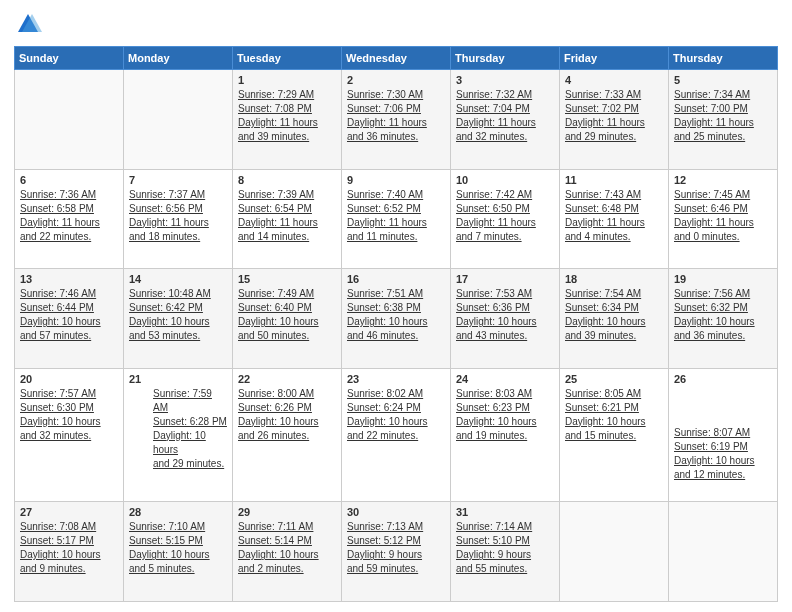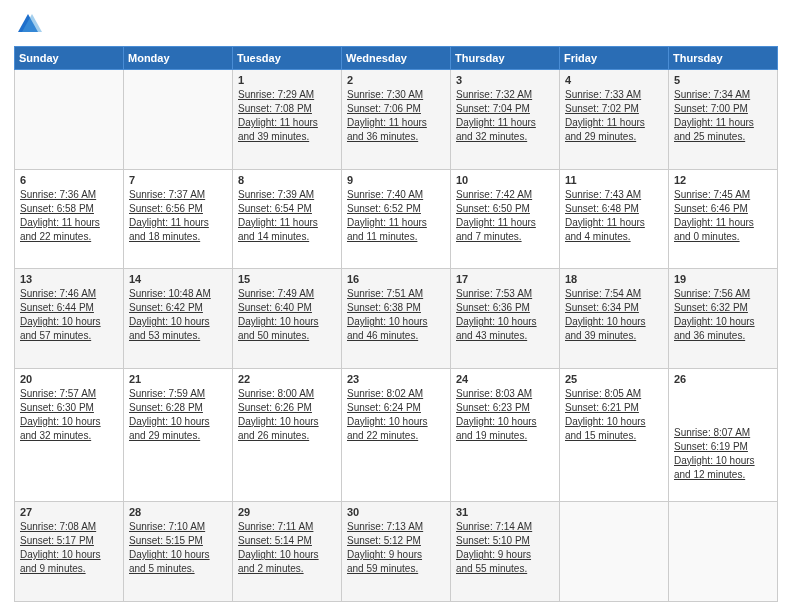--- a/index.html
+++ b/index.html
@@ -276,21 +276,21 @@
         <tr>
           <td>
             <span class="day-num">20</span>
             <div class="day-info" style="white-space: pre-line;">Sunrise: 7:57 AM
 Sunset: 6:30 PM
 Daylight: 10 hours
 and 32 minutes.</div>
           </td>
           <td>
             <span class="day-num">21</span>
-            <div class="day-info" style="white-space: pre-line;">Sunrise: 7:59 AM
+            <div class="day-info" style="white-space: pre-line; margin-left: 24px;">Sunrise: 7:59 AM
 Sunset: 6:28 PM
 Daylight: 10 hours
 and 29 minutes.</div>
           </td>
           <td>
             <span class="day-num">22</span>
             <div class="day-info" style="white-space: pre-line;">Sunrise: 8:00 AM
 Sunset: 6:26 PM
 Daylight: 10 hours
 and 26 minutes.</div>

